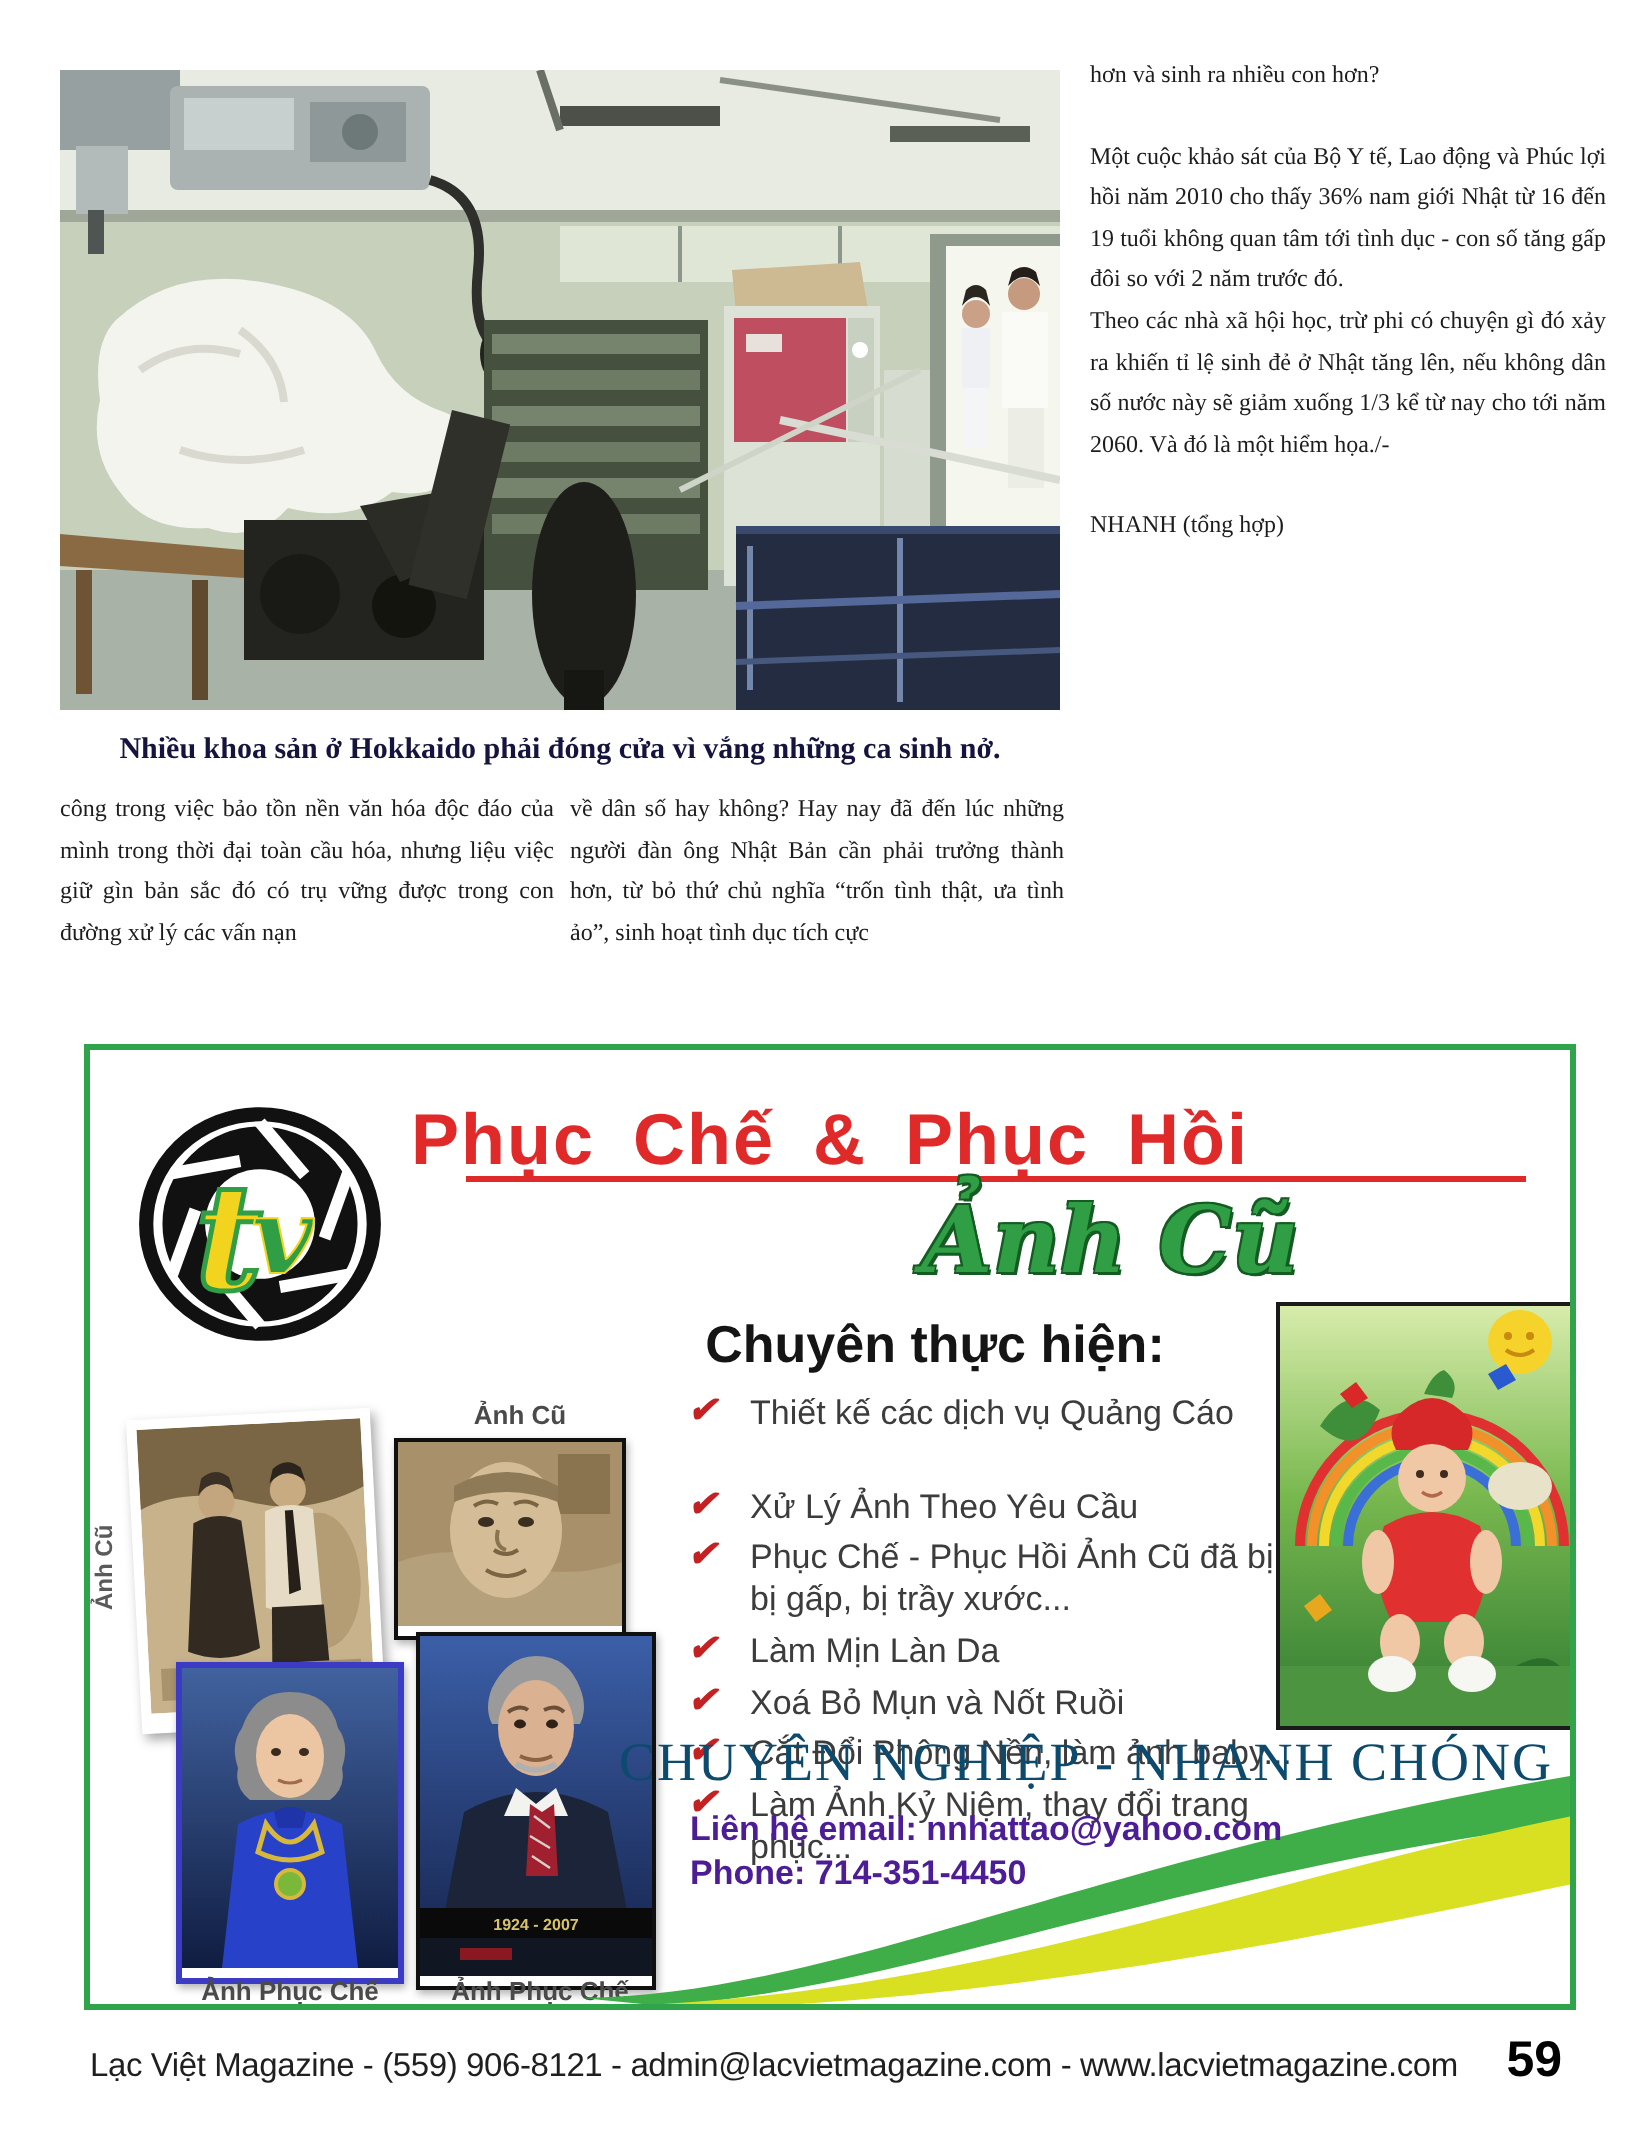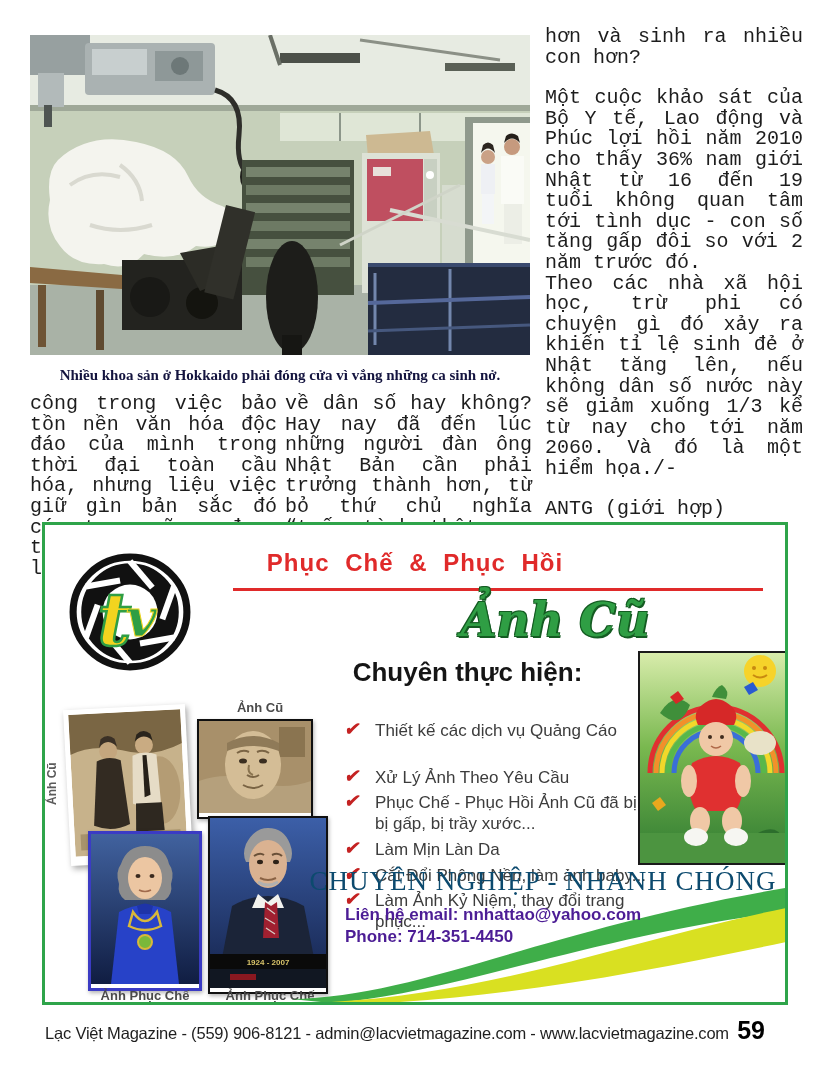--- a/index.html
+++ b/index.html
@@ -1,29 +1,29 @@
 <!DOCTYPE html>
 <html><head>
 <meta charset="utf-8">
 <style>
   html,body{margin:0;padding:0;background:#ffffff;}
   #page{position:relative;width:825px;height:1075px;background:#fff;overflow:hidden;
         font-family:"Liberation Serif",serif;color:#1c1c1c;}
   .abs{position:absolute;}
 
   
-  .bodycol{font-size:20px;line-height:20.6px;text-align:justify;color:#1d1d1d;font-family:Liberation Mono, monospace;}
+  .bodycol{font-size:12px;line-height:20.6px;text-align:justify;color:#1d1d1d;}
   .caption{font-size:15px;font-weight:bold;color:#14143f;text-align:center;}
   .rightcol p{margin:0 0 0 0;}
   .rightcol .gap{height:20px;}
 
   
   #adbox{position:absolute;left:42px;top:522px;width:746px;height:483px;
          border:3px solid #2fa44a;background:#fff;box-sizing:border-box;overflow:hidden;}
-  .ad-title{font-family:"Liberation Sans",sans-serif;font-weight:bold;font-size:24px;
+  .ad-title{font-family:"Liberation Sans",sans-serif;font-weight:bold;font-size:36px;
             letter-spacing:1px;word-spacing:8px;text-align:center;}
   .ad-underline{height:3px;background:#e02a2a;}
   .ad-script{font-family:"DejaVu Serif",serif;font-style:italic;font-weight:bold;font-size:46px;
              text-align:center;
              text-shadow:1.5px 1.5px 0 #145c22,-1px -1px 0 #145c22,1px -1px 0 #145c22,-1px 1px 0 #145c22;}
   .svc-head{font-family:"Liberation Sans",sans-serif;font-weight:bold;font-size:26px;color:#151515;text-align:center;}
   ul.svc{list-style:none;margin:0;padding:0;font-family:"Liberation Sans",sans-serif;
          font-size:17px;color:#3c3c3c;}
   ul.svc li{position:relative;padding-left:30px;margin-bottom:5px;line-height:1.22;}
   ul.svc li.gap-after{margin-bottom:26px;}
@@ -37,21 +37,21 @@
                color:#4a4a4a;text-align:center;}
   .photo-label-vert{font-family:"Liberation Sans",sans-serif;font-size:12px;font-weight:bold;color:#5a5a5a;
                writing-mode:vertical-rl;transform:rotate(180deg);}
   .oldphoto1{background:#fff;padding:5px;box-shadow:2px 3px 6px rgba(0,0,0,.35);transform:rotate(-3deg);}
   .frame-blue{border:3px solid #3b3bc4;box-shadow:1px 2px 4px rgba(0,0,0,.3);}
   .frame-dark{border:2px solid #101010;box-shadow:1px 2px 4px rgba(0,0,0,.3);}
   .frame-thin{border:2px solid #1a1a1a;}
 
   
   #footer{position:absolute;left:0;top:1016px;width:825px;display:flex;align-items:baseline;
-          justify-content:space-between;padding:0 60px 0 45px;box-sizing:border-box;
+          justify-content:space-between;padding:0 44px 0 45px;box-sizing:border-box;
           font-family:"Liberation Sans",sans-serif;}
   #footer .info{font-size:16.5px;color:#1f1f1f;letter-spacing:-0.2px;}
   #footer .pagenum{font-size:25px;font-weight:bold;color:#000;}
 </style>
 </head>
 <body>
 
 <div id="page">
 
   <div class="abs" style="left:30px;top:35px;width:500px;height:320px;">
@@ -129,21 +129,21 @@
 
   <div class="abs bodycol" style="left:30px;top:394px;width:247px;">công trong việc bảo tồn nền văn hóa độc đáo của mình trong thời đại toàn cầu hóa, nhưng liệu việc giữ gìn bản sắc đó có trụ vững được trong con đường xử lý các vấn nạn</div>
   <div class="abs bodycol" style="left:285px;top:394px;width:247px;">về dân số hay không? Hay nay đã đến lúc những người đàn ông Nhật Bản cần phải trưởng thành hơn, từ bỏ thứ chủ nghĩa “trốn tình thật, ưa tình ảo”, sinh hoạt tình dục tích cực</div>
 
   <div class="abs bodycol rightcol" style="left:545px;top:27px;width:258px;">
     <p>hơn và sinh ra nhiều con hơn?</p>
     <div class="gap"></div>
     <p>Một cuộc khảo sát của Bộ Y tế, Lao động và Phúc lợi hồi năm 2010 cho thấy 36% nam giới Nhật từ 16 đến 19 tuổi không quan tâm tới tình dục - con số tăng gấp đôi so với 2 năm trước đó.</p>
     <p>Theo các nhà xã hội học, trừ phi có chuyện gì đó xảy ra khiến tỉ lệ sinh đẻ ở Nhật tăng lên, nếu không dân số nước này sẽ giảm xuống 1/3 kể từ nay cho tới năm 2060. Và đó là một hiểm họa./-</p>
     <div class="gap"></div>
-    <p>ANTG (giới hợp)</p>
+    <p>NHANH (tổng hợp)</p>
   </div>
 
   <div id="adbox">
 
     <div class="abs" style="left:22px;top:28px;">
       <svg width="126" height="118" viewBox="0 0 124 116">
         <ellipse cx="62" cy="58" rx="56" ry="54" fill="#ffffff" stroke="#111111" stroke-width="7"></ellipse>
         <circle cx="62" cy="58" r="37" fill="none" stroke="#111111" stroke-width="22"></circle>
         <g stroke="#ffffff" stroke-width="6">
           <line x1="62" y1="8" x2="84" y2="34"></line>
@@ -158,26 +158,26 @@
         <text x="58" y="82" font-family="DejaVu Serif" font-style="italic" font-weight="bold" font-size="52" fill="#2f9e44" stroke="#f2d41f" stroke-width="1">v</text>
       </svg>
     </div>
 
     <div class="abs ad-title" style="left:150px;top:24px;width:440px;color:#e02a2a;">Phục Chế &amp; Phục Hồi</div>
     <div class="abs ad-underline" style="left:188px;top:63px;width:530px;"></div>
 
     <div class="abs ad-script" style="left:360px;top:68px;width:300px;color:#2f9e44;">Ảnh Cũ</div>
 
     <div class="abs svc-head" style="left:280px;top:132px;width:285px;">Chuyên thực hiện:</div>
-    <ul class="svc abs" style="left:300px;top:172px;width:335px;margin-top:24px;">
+    <ul class="svc abs" style="left:300px;top:172px;width:335px;">
       <li class="gap-after"><span class="check"></span><span>Thiết kế các dịch vụ Quảng Cáo</span></li>
       <li><span class="check"></span><span>Xử Lý Ảnh Theo Yêu Cầu</span></li>
       <li><span class="check"></span><span>Phục Chế - Phục Hồi Ảnh Cũ đã bị mờ, bị gấp, bị trầy xước...</span></li>
       <li><span class="check"></span><span>Làm Mịn Làn Da</span></li>
-      <li><span class="check"></span></li>
+      <li><span class="check"></span><span>Xoá Bỏ Mụn và Nốt Ruồi</span></li>
       <li><span class="check"></span><span>Cắt Đổi Phông Nền, làm ảnh baby...</span></li>
       <li><span class="check"></span><span>Làm Ảnh Kỷ Niệm, thay đổi trang phục...</span></li>
     </ul>
 
     <div class="abs frame-thin" style="left:593px;top:126px;width:152px;height:210px;">
       <svg width="152" height="210" viewBox="0 0 152 210">
         <defs>
           <linearGradient id="babybg" x1="0" y1="0" x2="0" y2="1">
             <stop offset="0" stop-color="#d8ecab"></stop>
               <stop offset="0.45" stop-color="#79b84f"></stop>

